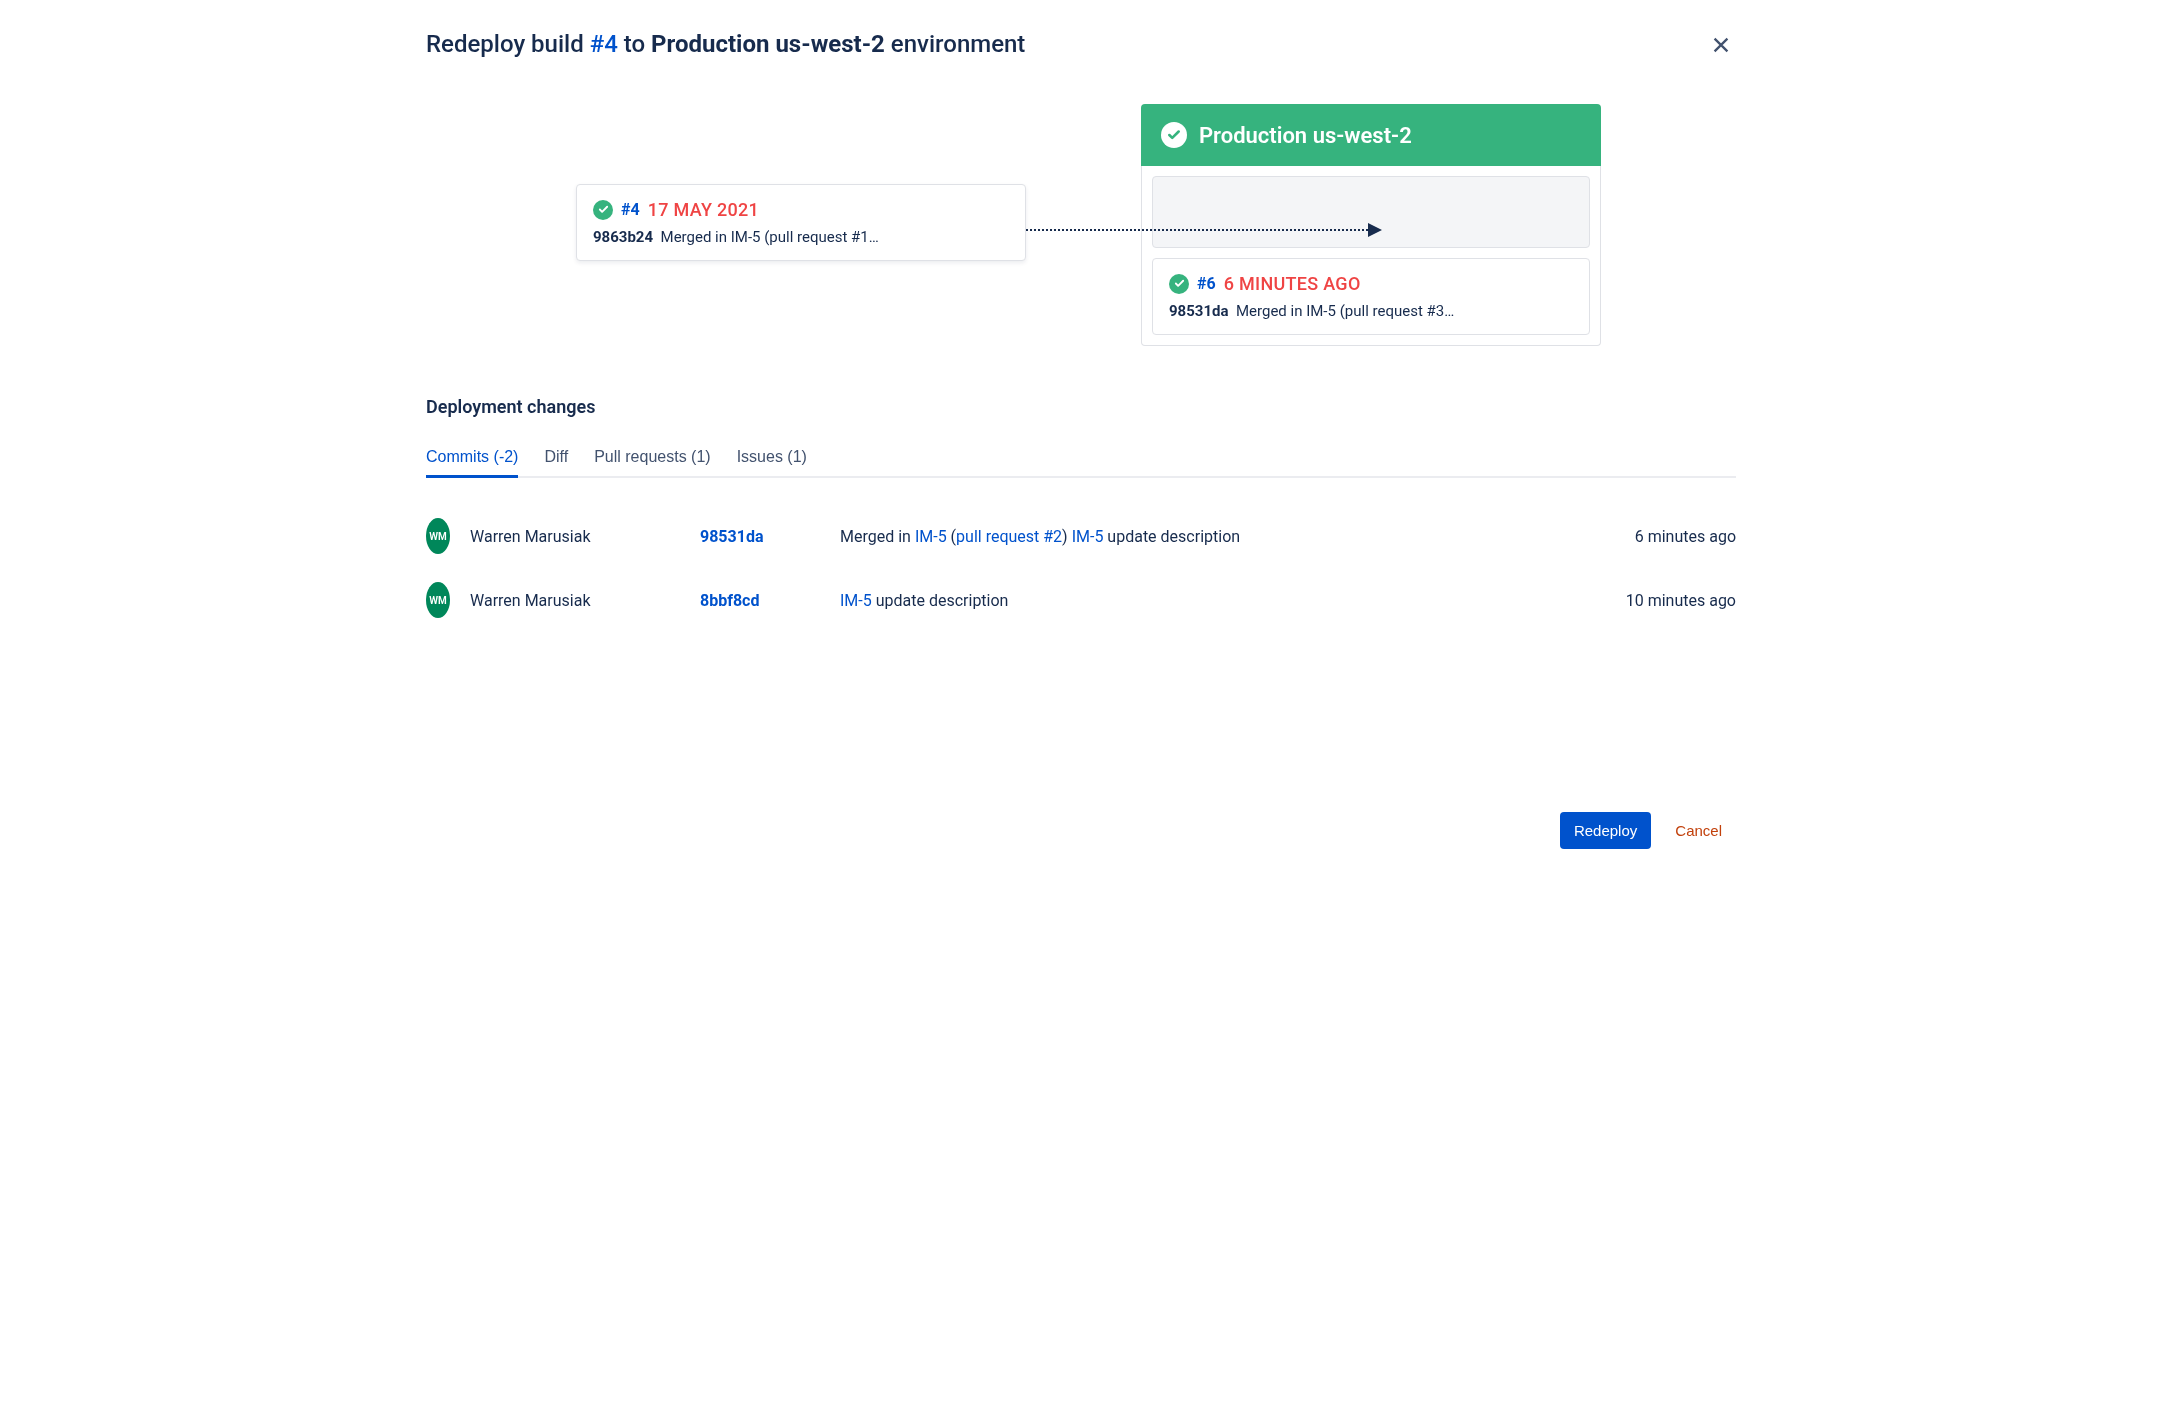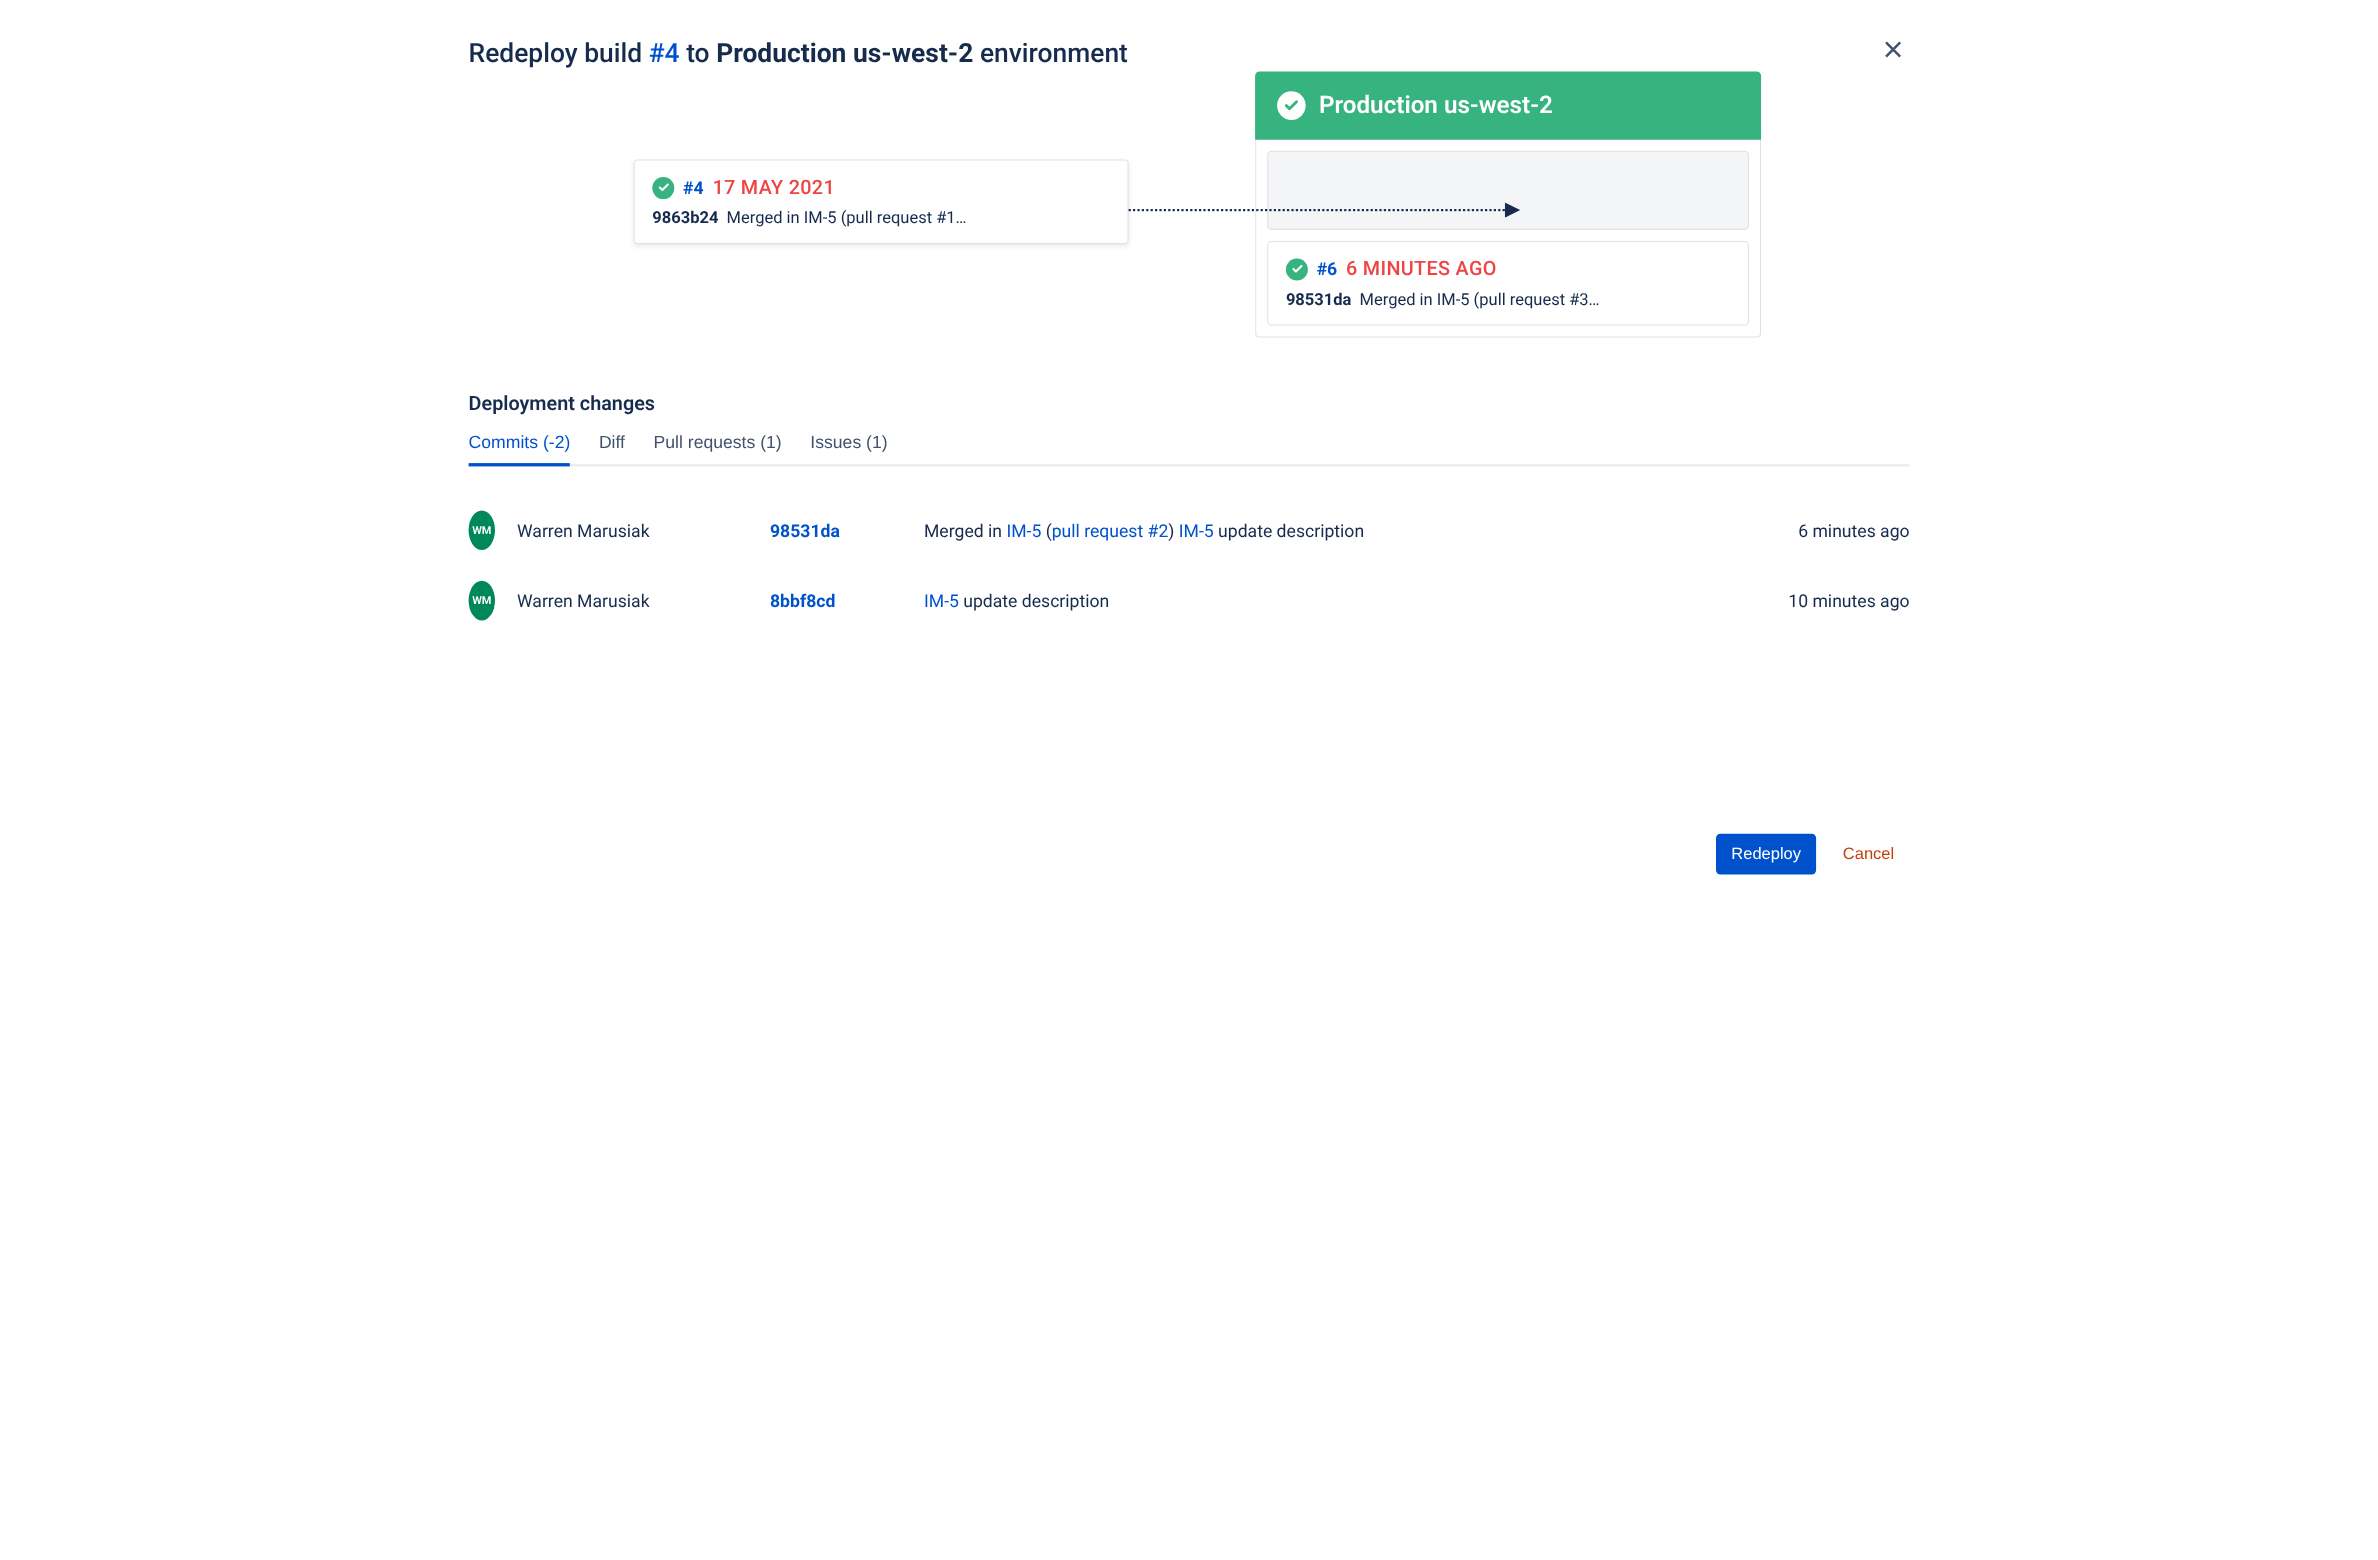--- a/index.html
+++ b/index.html
@@ -11,21 +11,22 @@
   }
   .dialog {
     width: 100%;
     max-width: 1310px;
     margin: 0 auto;
     position: relative;
   }
   .header {
     display: flex;
     justify-content: space-between;
-    align-items: center;
+    align-items: flex-start;
+    margin-bottom: 40px;
   }
   .title {
     font-size: 24px;
     font-weight: 500;
     color: #172B4D;
   }
   .title .link-build { color: #0052CC; font-weight: 500; }
   .title .env { font-weight: 700; color: #172B4D; }
   .close-btn {
     background: none; border: none; cursor: pointer;
@@ -109,21 +110,21 @@
     border: 1px solid #DFE1E6;
     border-top: none;
     padding: 10px;
     border-radius: 0 0 4px 4px;
   }
   .env-body .build-card { margin-top: 10px; box-shadow: none; }
   .env-body .build-card:first-child { margin-top: 0; }
 
   .section-title {
     font-size: 18px; font-weight: 600; color: #172B4D;
-    margin-bottom: 16px;
+    margin-bottom: 31px;
   }
   .tabs {
     display:flex; gap:26px; border-bottom:2px solid #EBECF0;
     margin-bottom: 26px;
   }
   .tab {
     padding: 0 0 10px 0;
     font-size: 16px; font-weight: 500; color: #42526E;
     cursor:pointer; border:none; background:none;
     position: relative;

